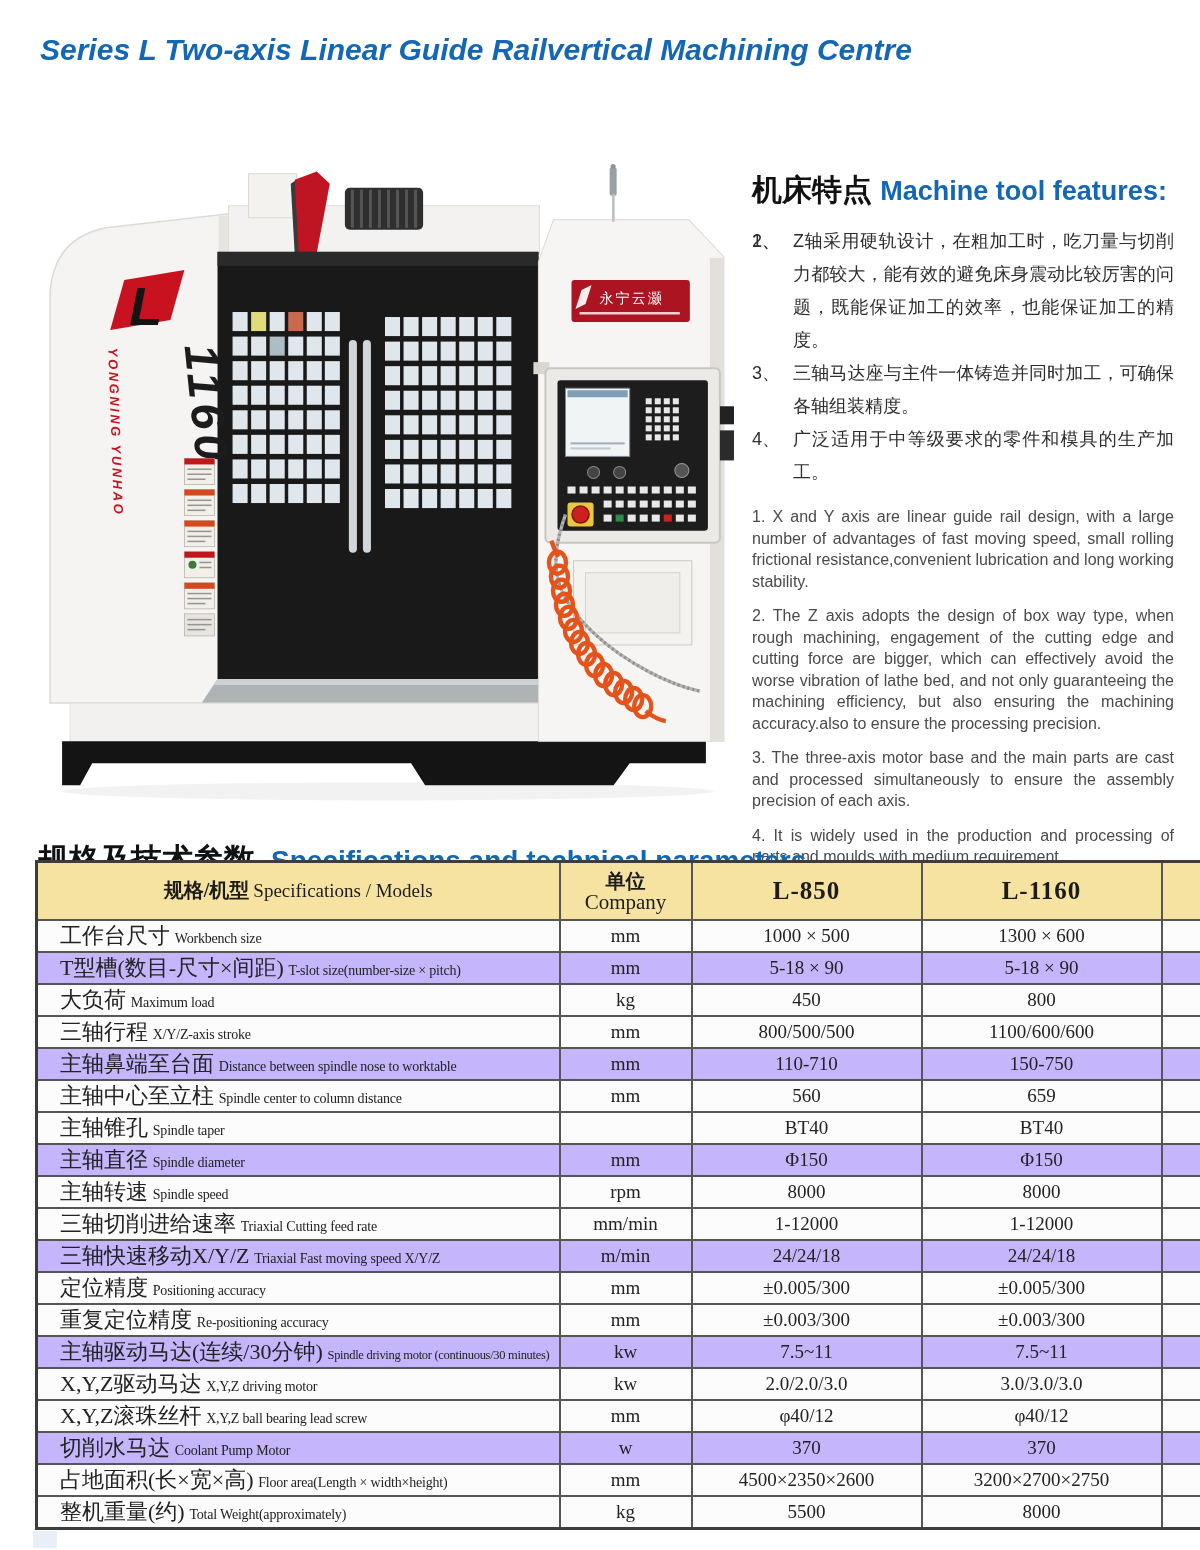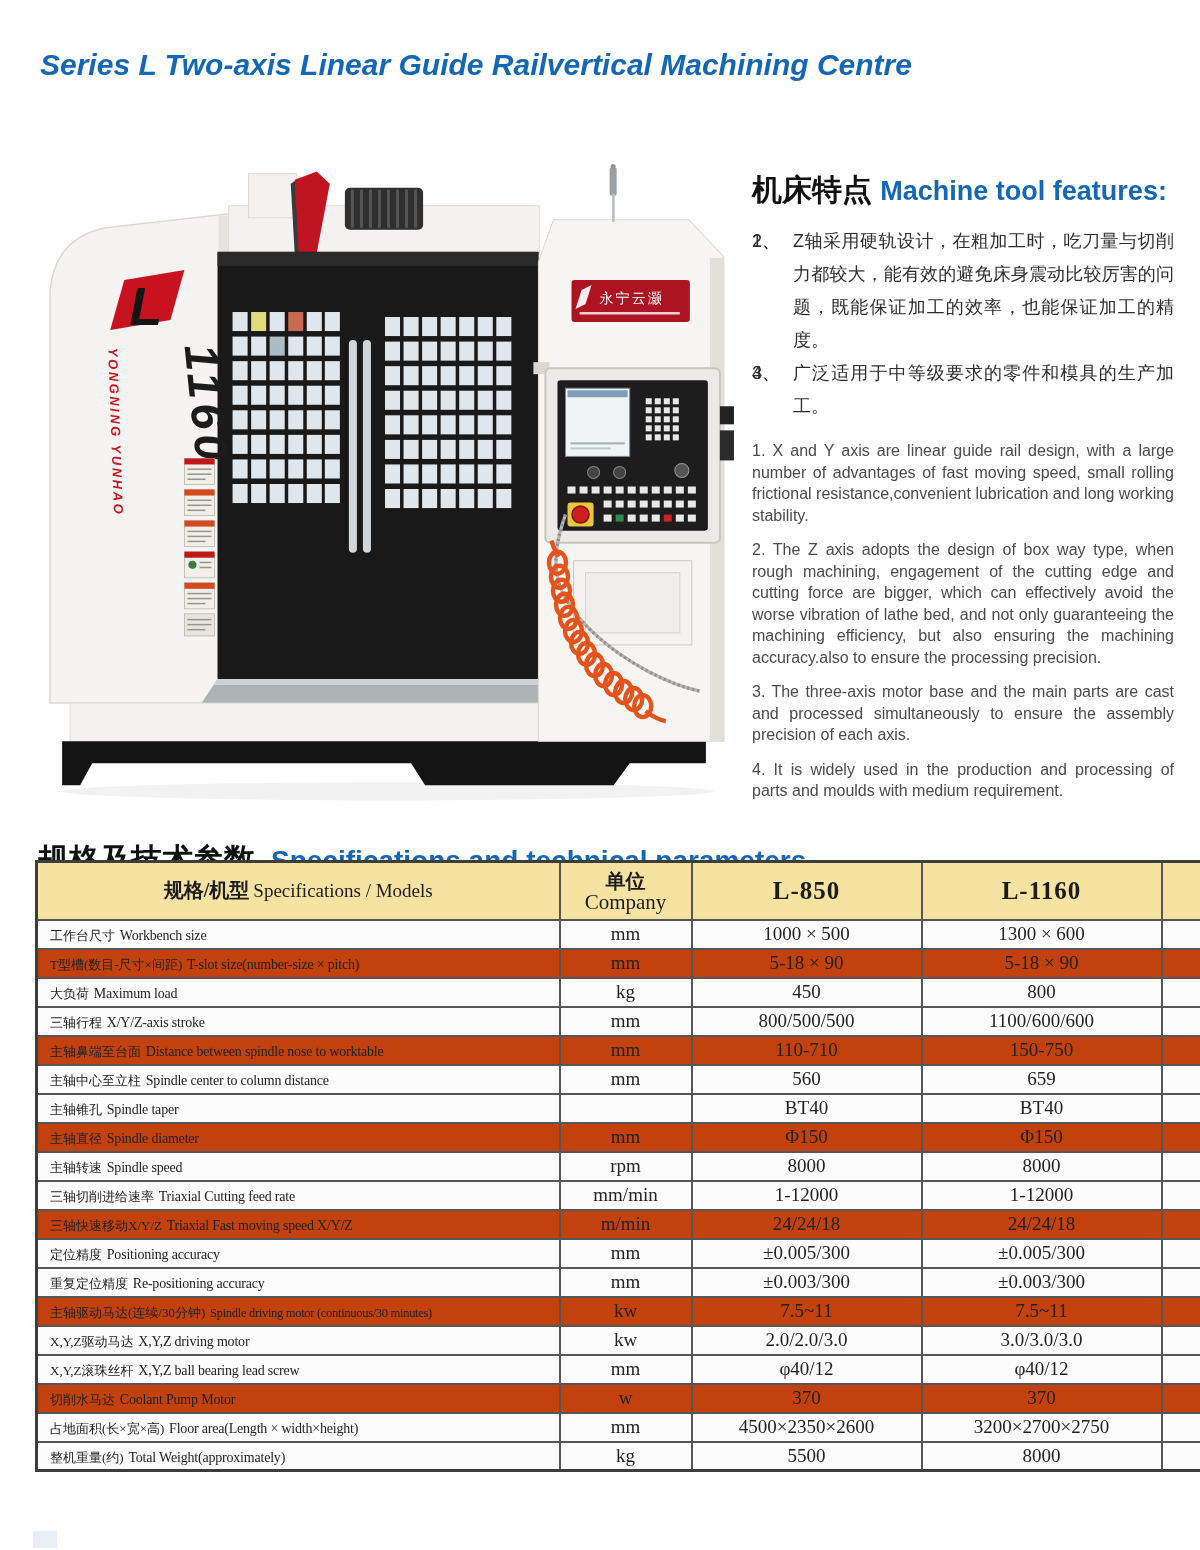--- a/index.html
+++ b/index.html
@@ -7,21 +7,21 @@
   body {
     width:1200px; height:1550px; background:#ffffff; position:relative; overflow:hidden;
     font-family:"Liberation Sans","DejaVu Sans",sans-serif; color:#1f1f1f;
   }
   .page { position:absolute; inset:0; }
 
   
   .hdr { position:absolute; left:38px; top:26px; }
   .hdr h1 { margin:0; font-size:46px; font-weight:bold; color:#151515; letter-spacing:1.5px; white-space:nowrap; }
   .t-red { color:#e60012; font-style:italic; font-size:58px; margin-right:8px; }
-  .hdr h2 { margin:22px 0 0 2px; font-size:30px; font-weight:bold; font-style:italic; color:#1467b4; white-space:nowrap; }
+  .hdr h2 { margin:7px 0 0 2px; font-size:30px; font-weight:bold; font-style:italic; color:#1467b4; white-space:nowrap; }
 
   
   .machine { position:absolute; left:32px; top:160px; width:712px; height:650px; }
   .machine svg { width:100%; height:100%; display:block; }
 
   
   .features { position:absolute; left:752px; top:170px; width:422px; }
   .f-head { margin:0 0 14px 0; font-size:30px; font-weight:bold; color:#111; white-space:nowrap; }
   .f-head .f-en { color:#1467b4; font-size:27px; }
   .zh-item { position:relative; padding-left:41px; font-size:18px; line-height:33px; color:#2d2d2d; text-align:justify; }
@@ -39,25 +39,25 @@
   .specs th, .specs td { border:2px solid #565656; overflow:hidden; white-space:nowrap; }
   .specs thead th { background:#f6e3a2; height:58px; text-align:center; color:#1c1c1c; }
   .h-spec .h-zh { font-size:20px; font-weight:bold; }
   .h-spec .h-en { font-size:19px; font-weight:normal; }
   .h-unit { font-weight:normal; }
   .h-unit .u-zh { display:block; font-size:20px; font-weight:bold; line-height:24px; }
   .h-unit .u-en { display:block; font-size:21px; line-height:19px; }
   .h-model { font-size:25px; font-weight:bold; letter-spacing:1px; }
   .specs tbody td { height:29px; font-size:19px; text-align:center; color:#222; padding:0; }
   .specs tbody td.spec { text-align:left; padding-left:12px; }
-  td.spec .zh { font-size:13px; }
+  td.spec .zh { font-size:22px;margin-left:10px; }
   td.spec .en { font-size:14px; letter-spacing:-0.2px; }
   tr.small-en td.spec .en { font-size:12.5px; letter-spacing:-0.3px; }
   td.spec.indent { padding-left:32px; }
-  tr.shade td { background:#c2410c; }
+  tr.shade td { background:#c4b5fd; }
 
   
   .corner-mark { position:absolute; left:33px; top:1531px; width:24px; height:17px; background:#e9eff6; }
 </style>
 </head>
 <body>
 
 <div class="page">
 
   <header class="hdr">
@@ -382,21 +382,21 @@
           </g>
       </g>
     </svg>
   </div>
 
   <aside class="features">
     <h3 class="f-head"><span>机床特点</span> <span class="f-en">Machine tool features:</span></h3>
     <div>
         <div class="zh-item"><span class="num">1、</span></div>
         <div class="zh-item"><span class="num">2、</span><span class="txt">Z轴采用硬轨设计，在粗加工时，吃刀量与切削力都较大，能有效的避免床身震动比较厉害的问题，既能保证加工的效率，也能保证加工的精度。</span></div>
-        <div class="zh-item"><span class="num">3、</span></div>
+        <div class="zh-item"><span class="num">3、</span><span class="txt">三轴马达座与主件一体铸造并同时加工，可确保各轴组装精度。</span></div>
         <div class="zh-item"><span class="num">4、</span><span class="txt">广泛适用于中等级要求的零件和模具的生产加工。</span></div>
       </div>
     <div class="en-list">
         <div class="en-item">1. X and Y axis are linear guide rail design, with a large number of advantages of fast moving speed, small rolling frictional resistance,convenient lubrication and long working stability.</div>
         <div class="en-item">2. The Z axis adopts the design of box way type, when rough machining, engagement of the cutting edge and cutting force are bigger, which can effectively avoid the worse vibration of lathe bed, and not only guaranteeing the machining efficiency, but also ensuring the machining accuracy.also to ensure the processing precision.</div>
         <div class="en-item">3. The three-axis motor base and the main parts are cast and processed simultaneously to ensure the assembly precision of each axis.</div>
         <div class="en-item">4. It is widely used in the production and processing of parts and moulds with medium requirement.</div>
       </div>
   </aside>
 

